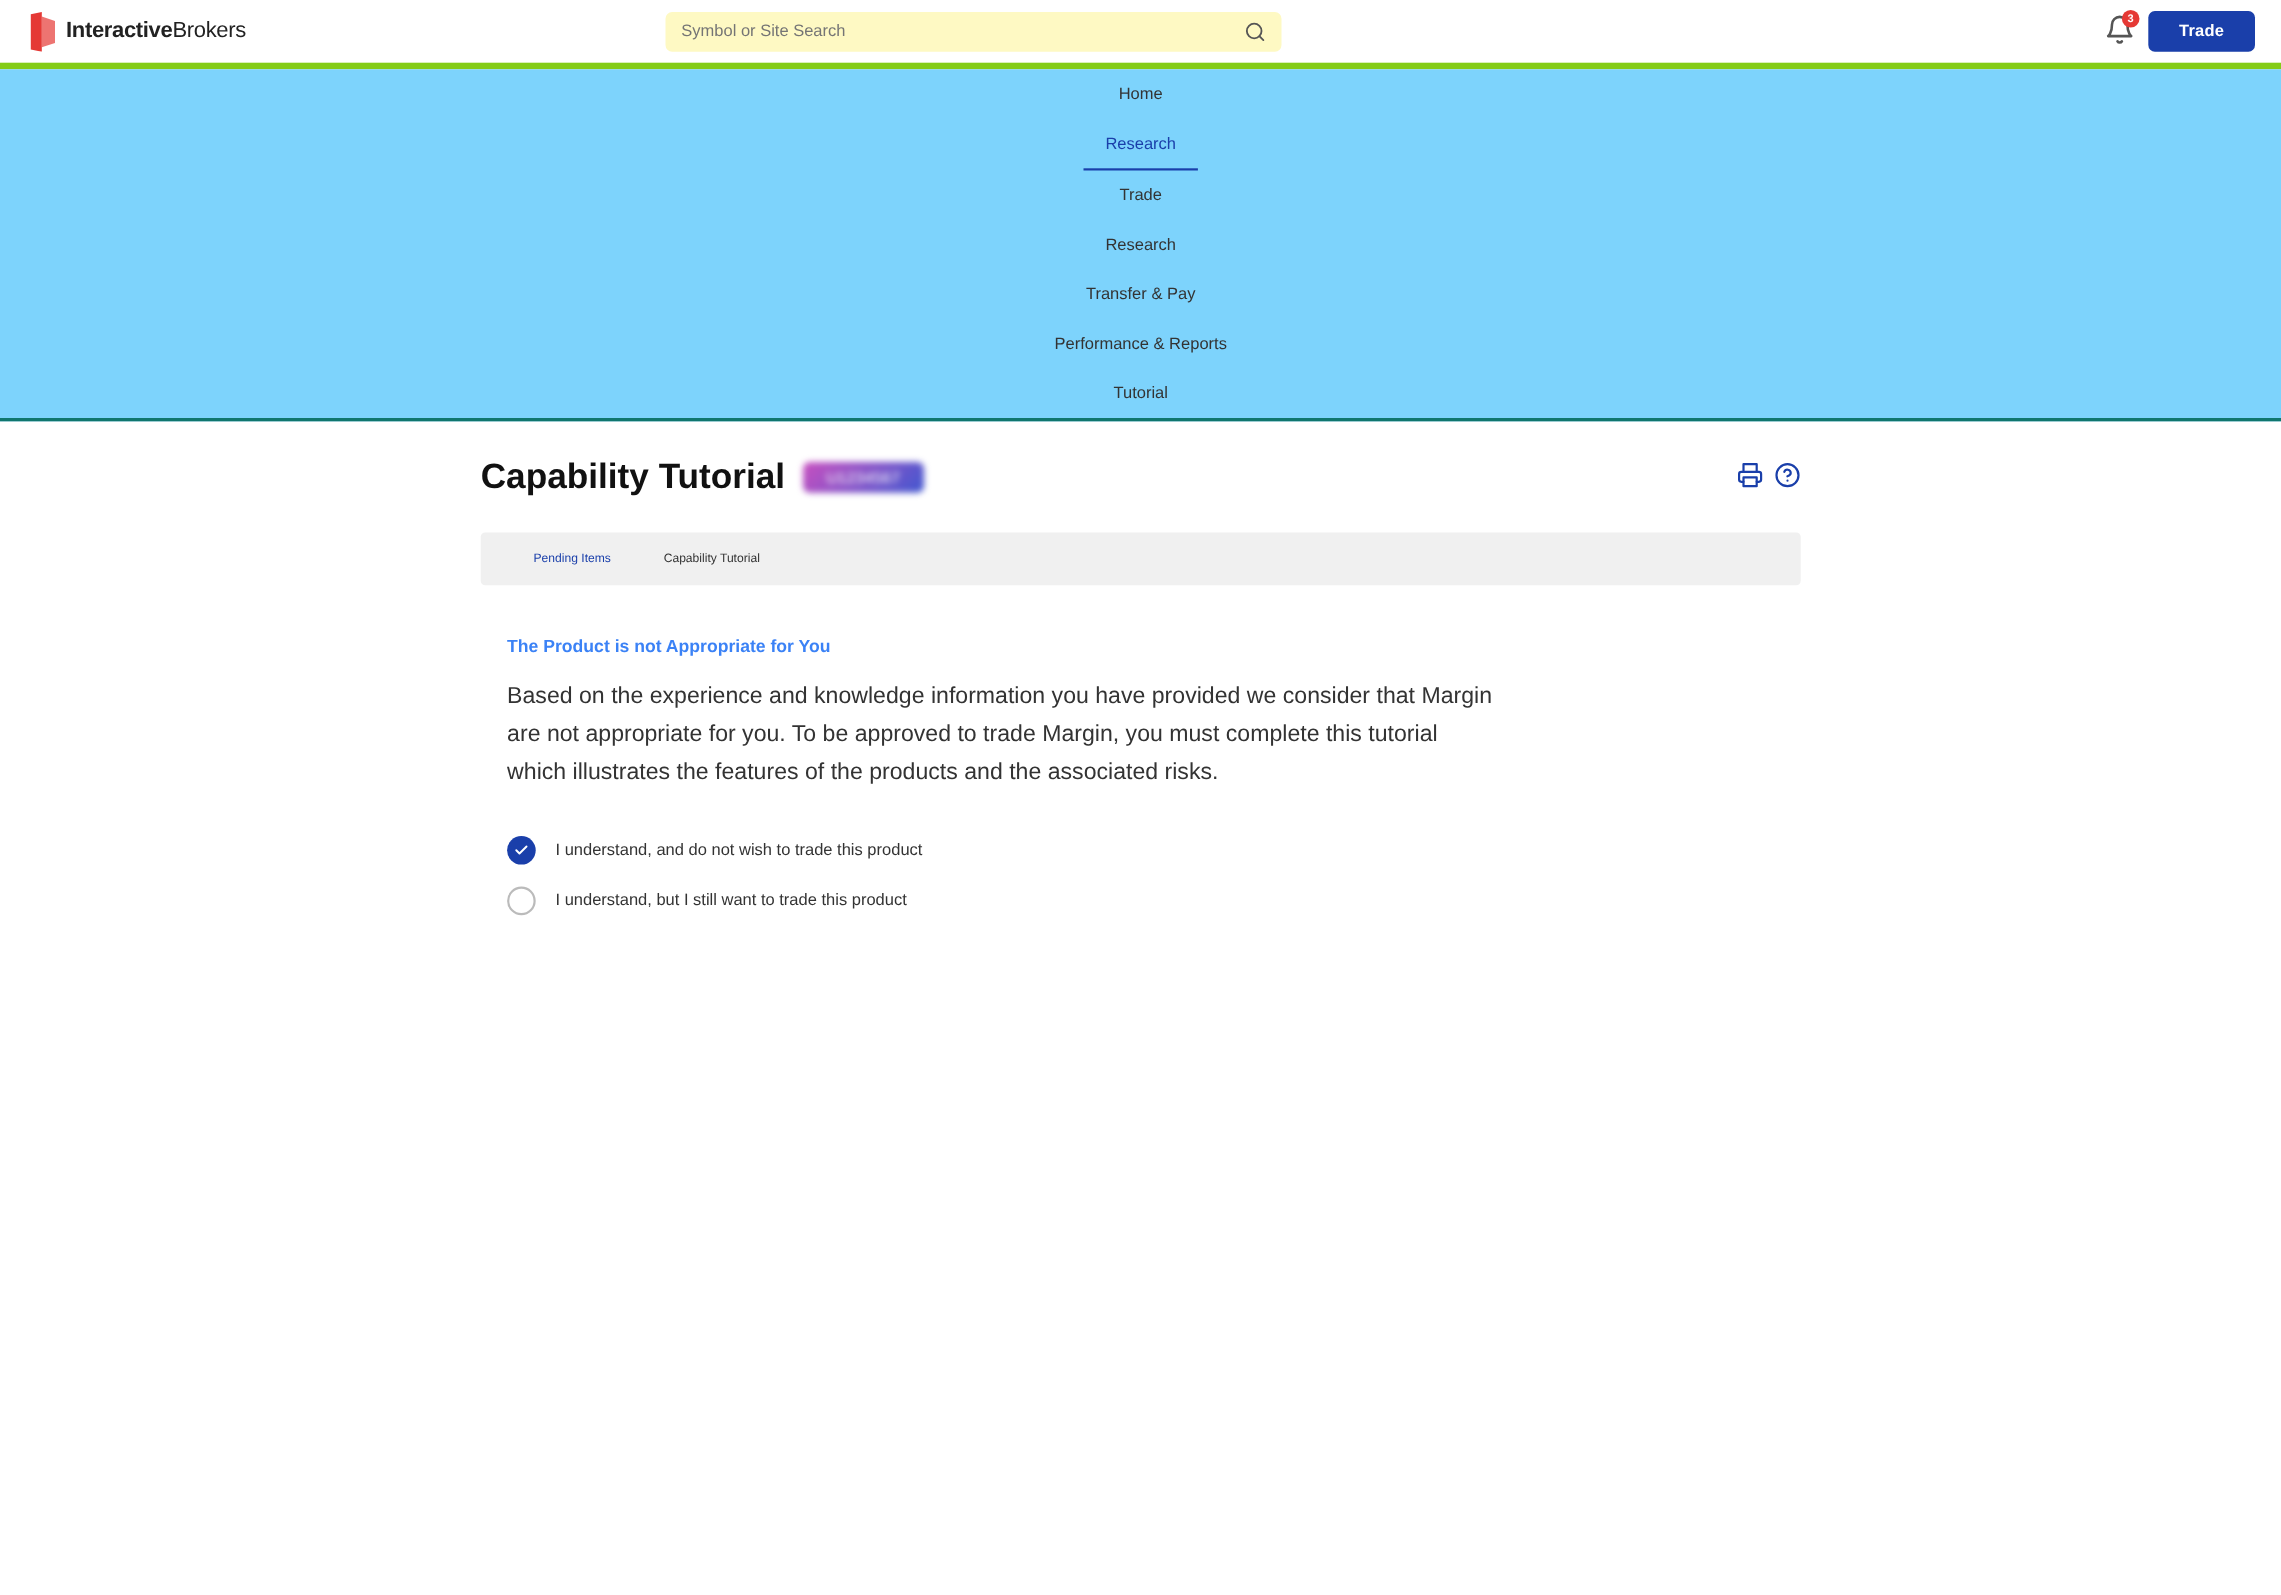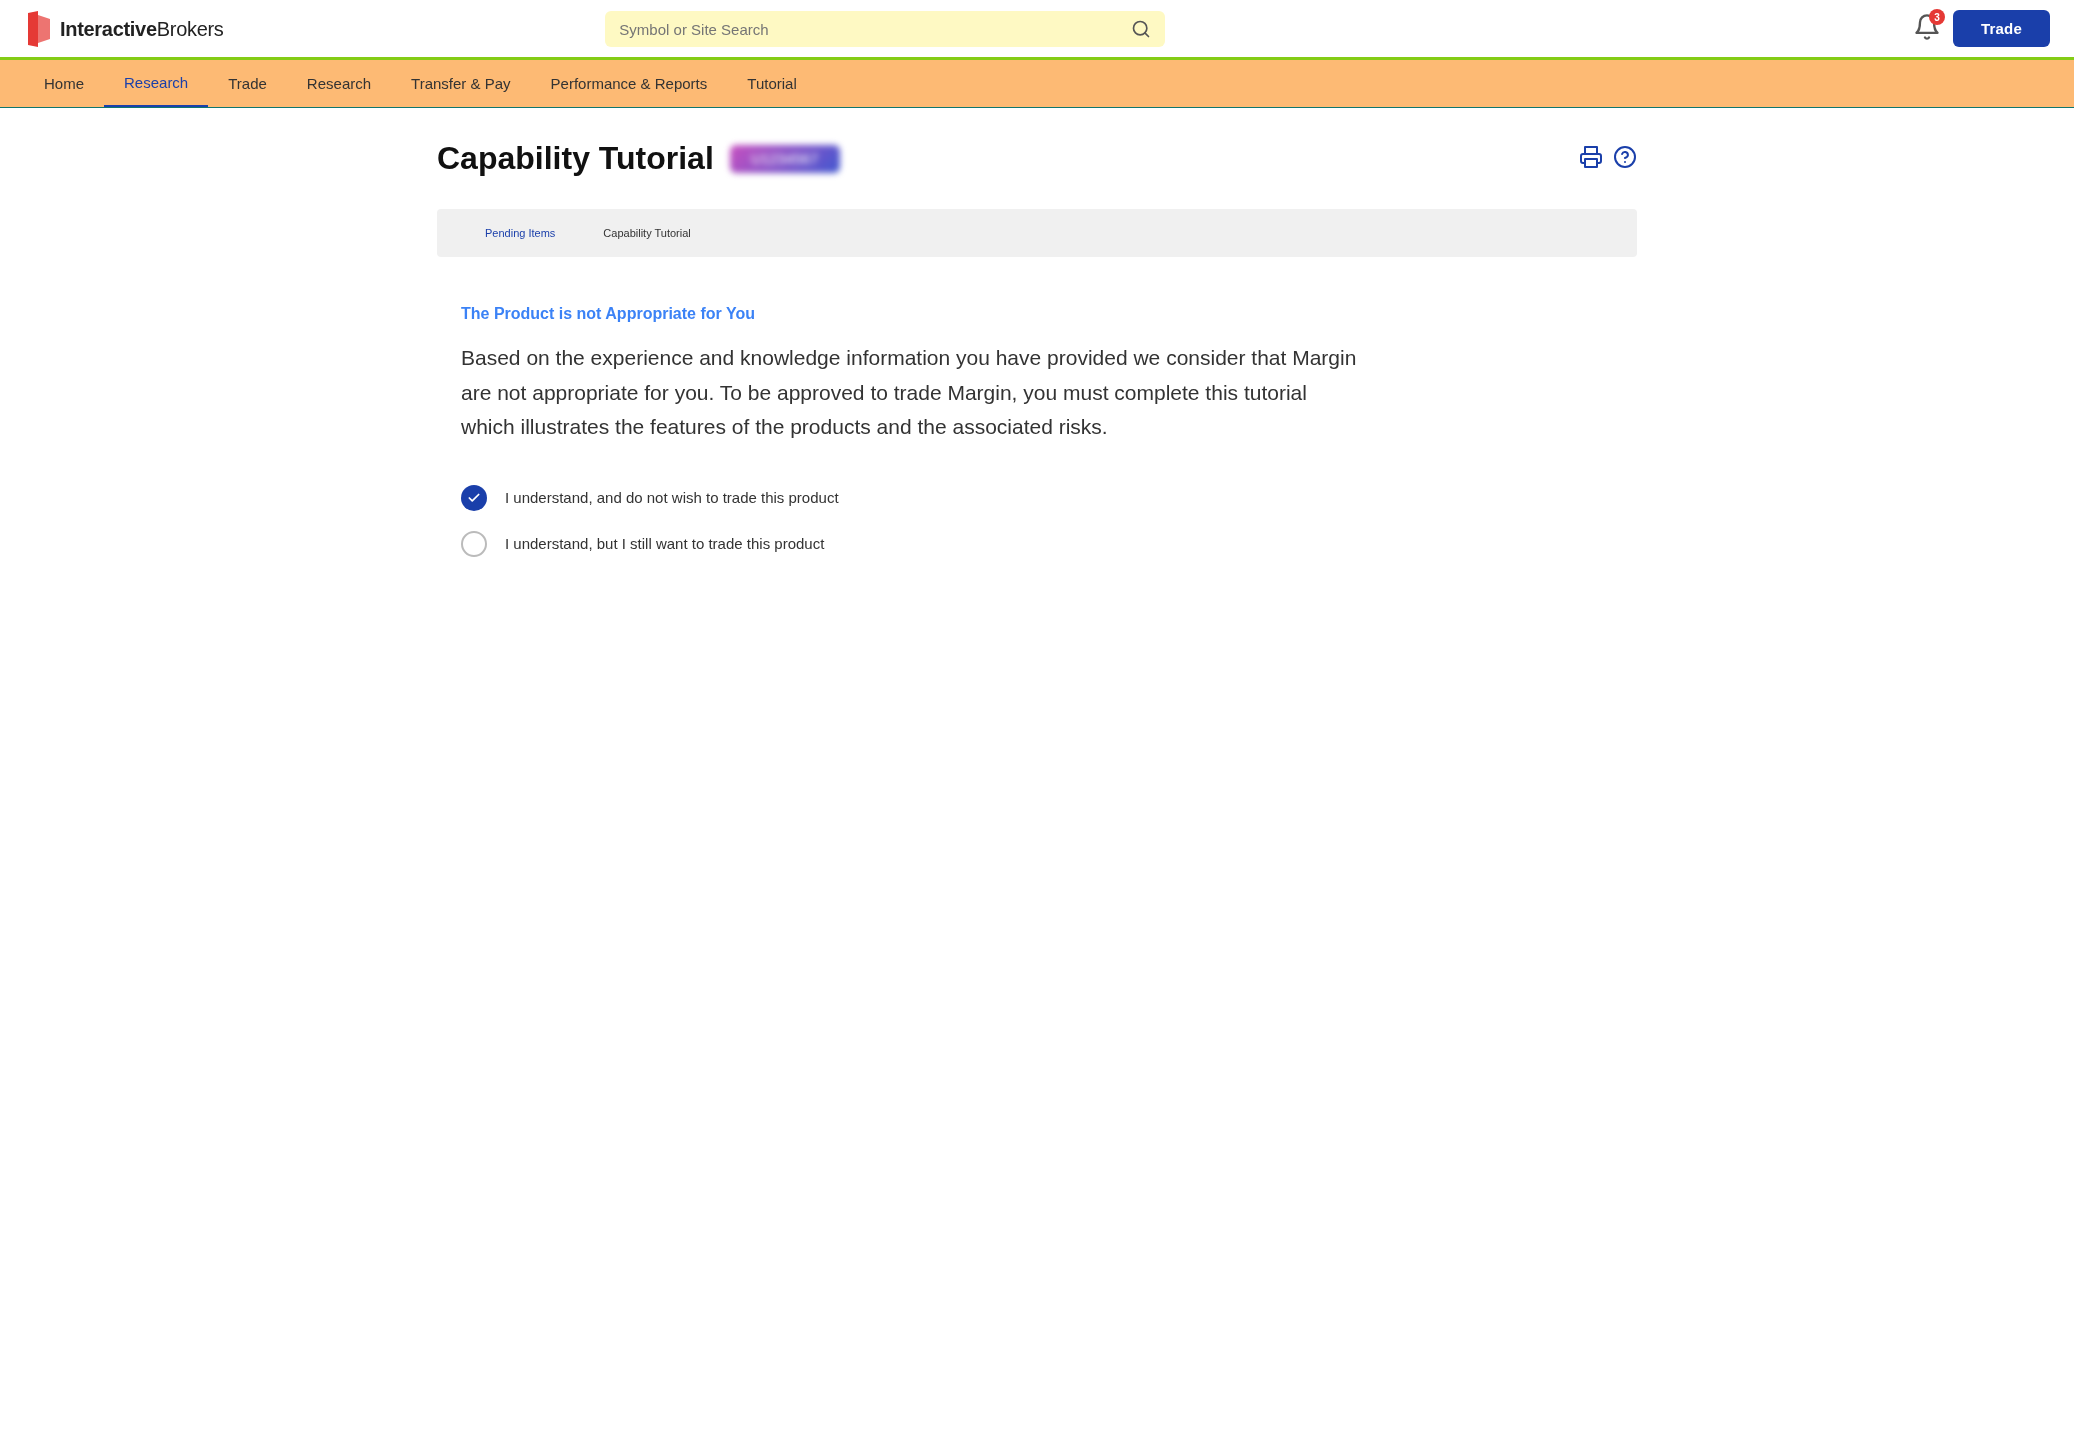--- a/index.html
+++ b/index.html
@@ -1,23 +1,23 @@
 <!DOCTYPE html>
 <html><head>
   <meta charset="utf-8">
   <style>
     * { box-sizing: border-box; margin: 0; padding: 0; }
     body { font-family: -apple-system, BlinkMacSystemFont, 'Segoe UI', Arial, sans-serif; background: #fff; color: #222; font-size: 14px; }
 
     
     .header {
       display: flex;
-      align-items: flex-end;
+      align-items: center;
       padding: 10px 24px;
-      border-bottom: 3px solid #84cc16;
+      border-bottom: 6px solid #84cc16;
       gap: 16px;
       background: #fff;
     }
     .logo-area {
       display: flex;
       align-items: center;
       gap: 0;
       flex-shrink: 0;
     }
     .logo-icon {
@@ -97,22 +97,23 @@
       font-weight: 600;
       cursor: pointer;
       letter-spacing: 0.2px;
     }
 
     
     .nav-bar {
       display: flex;
       align-items: center;
       padding: 0 24px;
-      border-bottom: 1px solid #0f766e;
-      background: #fdba74;
+      border-bottom: 3px solid #0f766e;
+      background: #7dd3fc;
+      flex-direction: column;
     }
     .nav-item {
       padding: 14px 20px;
       font-size: 15px;
       color: #333;
       cursor: pointer;
       white-space: nowrap;
       text-decoration: none;
     }
     .nav-item.active {

